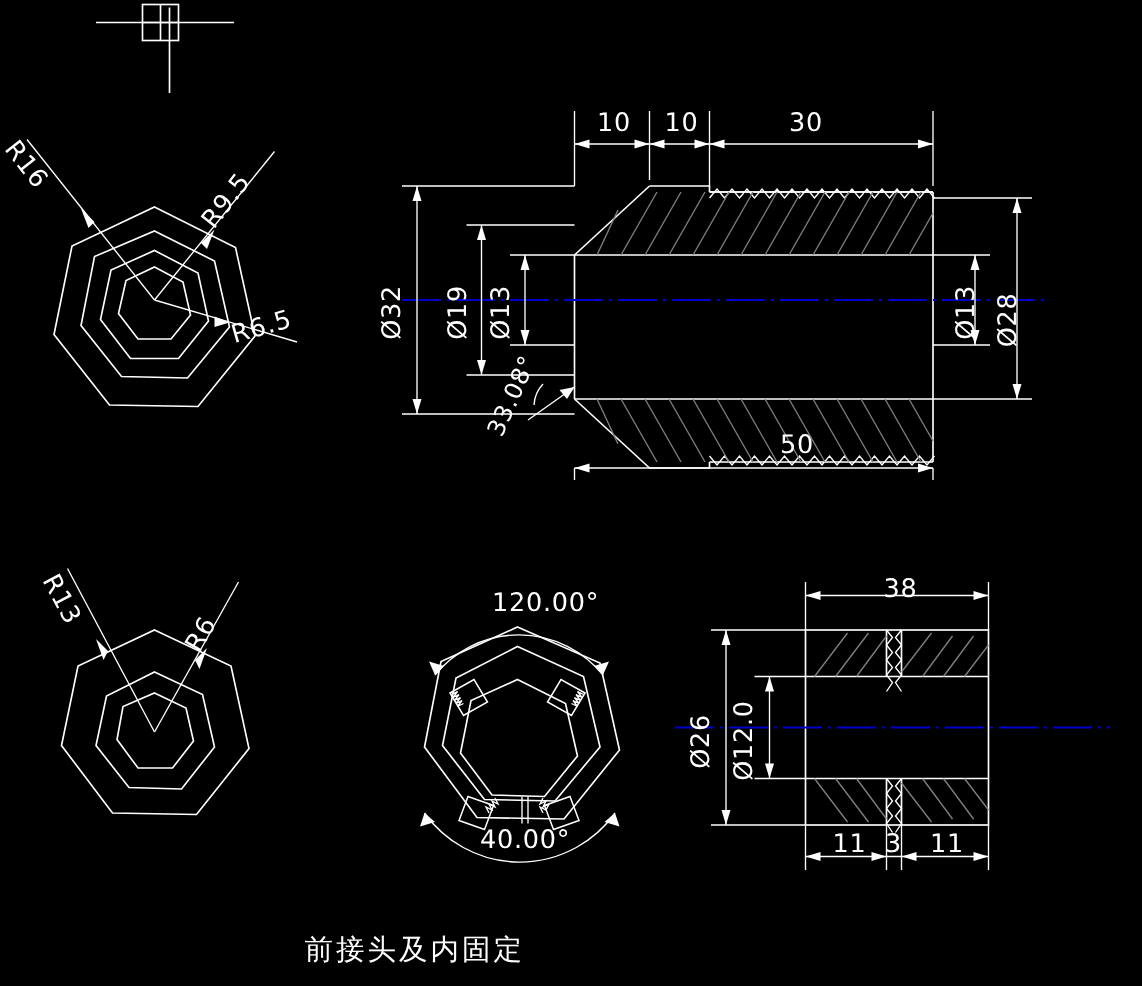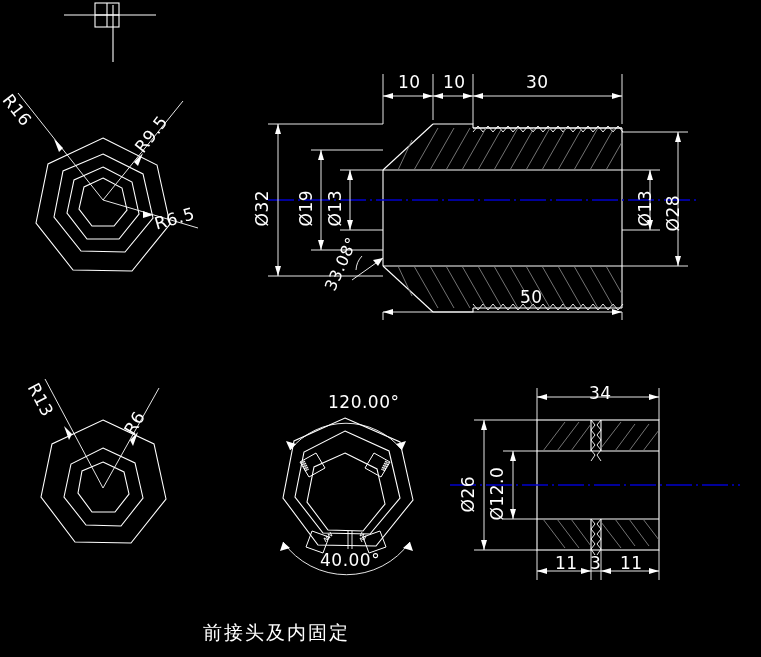--- a/index.html
+++ b/index.html
@@ -309,20 +309,20 @@
 <div class="lbl" style="left:673px;top:223px;transform:rotate(-90deg);transform-origin:0 50%;">Ø28</div>
 
 <div class="lbl sm" style="left:330px;top:282px;transform:rotate(-66deg);transform-origin:0 50%;">33.08°</div>
 
 <div class="lbl" style="left:32px;top:376px;transform:rotate(62deg);transform-origin:0 50%;">R13</div>
 <div class="lbl" style="left:129px;top:425px;transform:rotate(-60deg);transform-origin:0 50%;">R6</div>
 
 <div class="lbl" style="left:328px;top:394px;">120.00°</div>
 <div class="lbl" style="left:320px;top:552px;">40.00°</div>
 
-<div class="lbl" style="left:589px;top:385px;">34</div>
+<div class="lbl" style="left:589px;top:385px;">38</div>
 <div class="lbl" style="left:468px;top:504px;transform:rotate(-90deg);transform-origin:0 50%;">Ø26</div>
 <div class="lbl" style="left:497px;top:512px;transform:rotate(-90deg);transform-origin:0 50%;">Ø12.0</div>
 <div class="lbl" style="left:555px;top:555px;">11</div>
 <div class="lbl" style="left:590px;top:555px;">3</div>
 <div class="lbl" style="left:620px;top:555px;">11</div>
 
 <div class="title-text" style="left:203px;top:620px;">前接头及内固定</div>
 
 </body></html>

